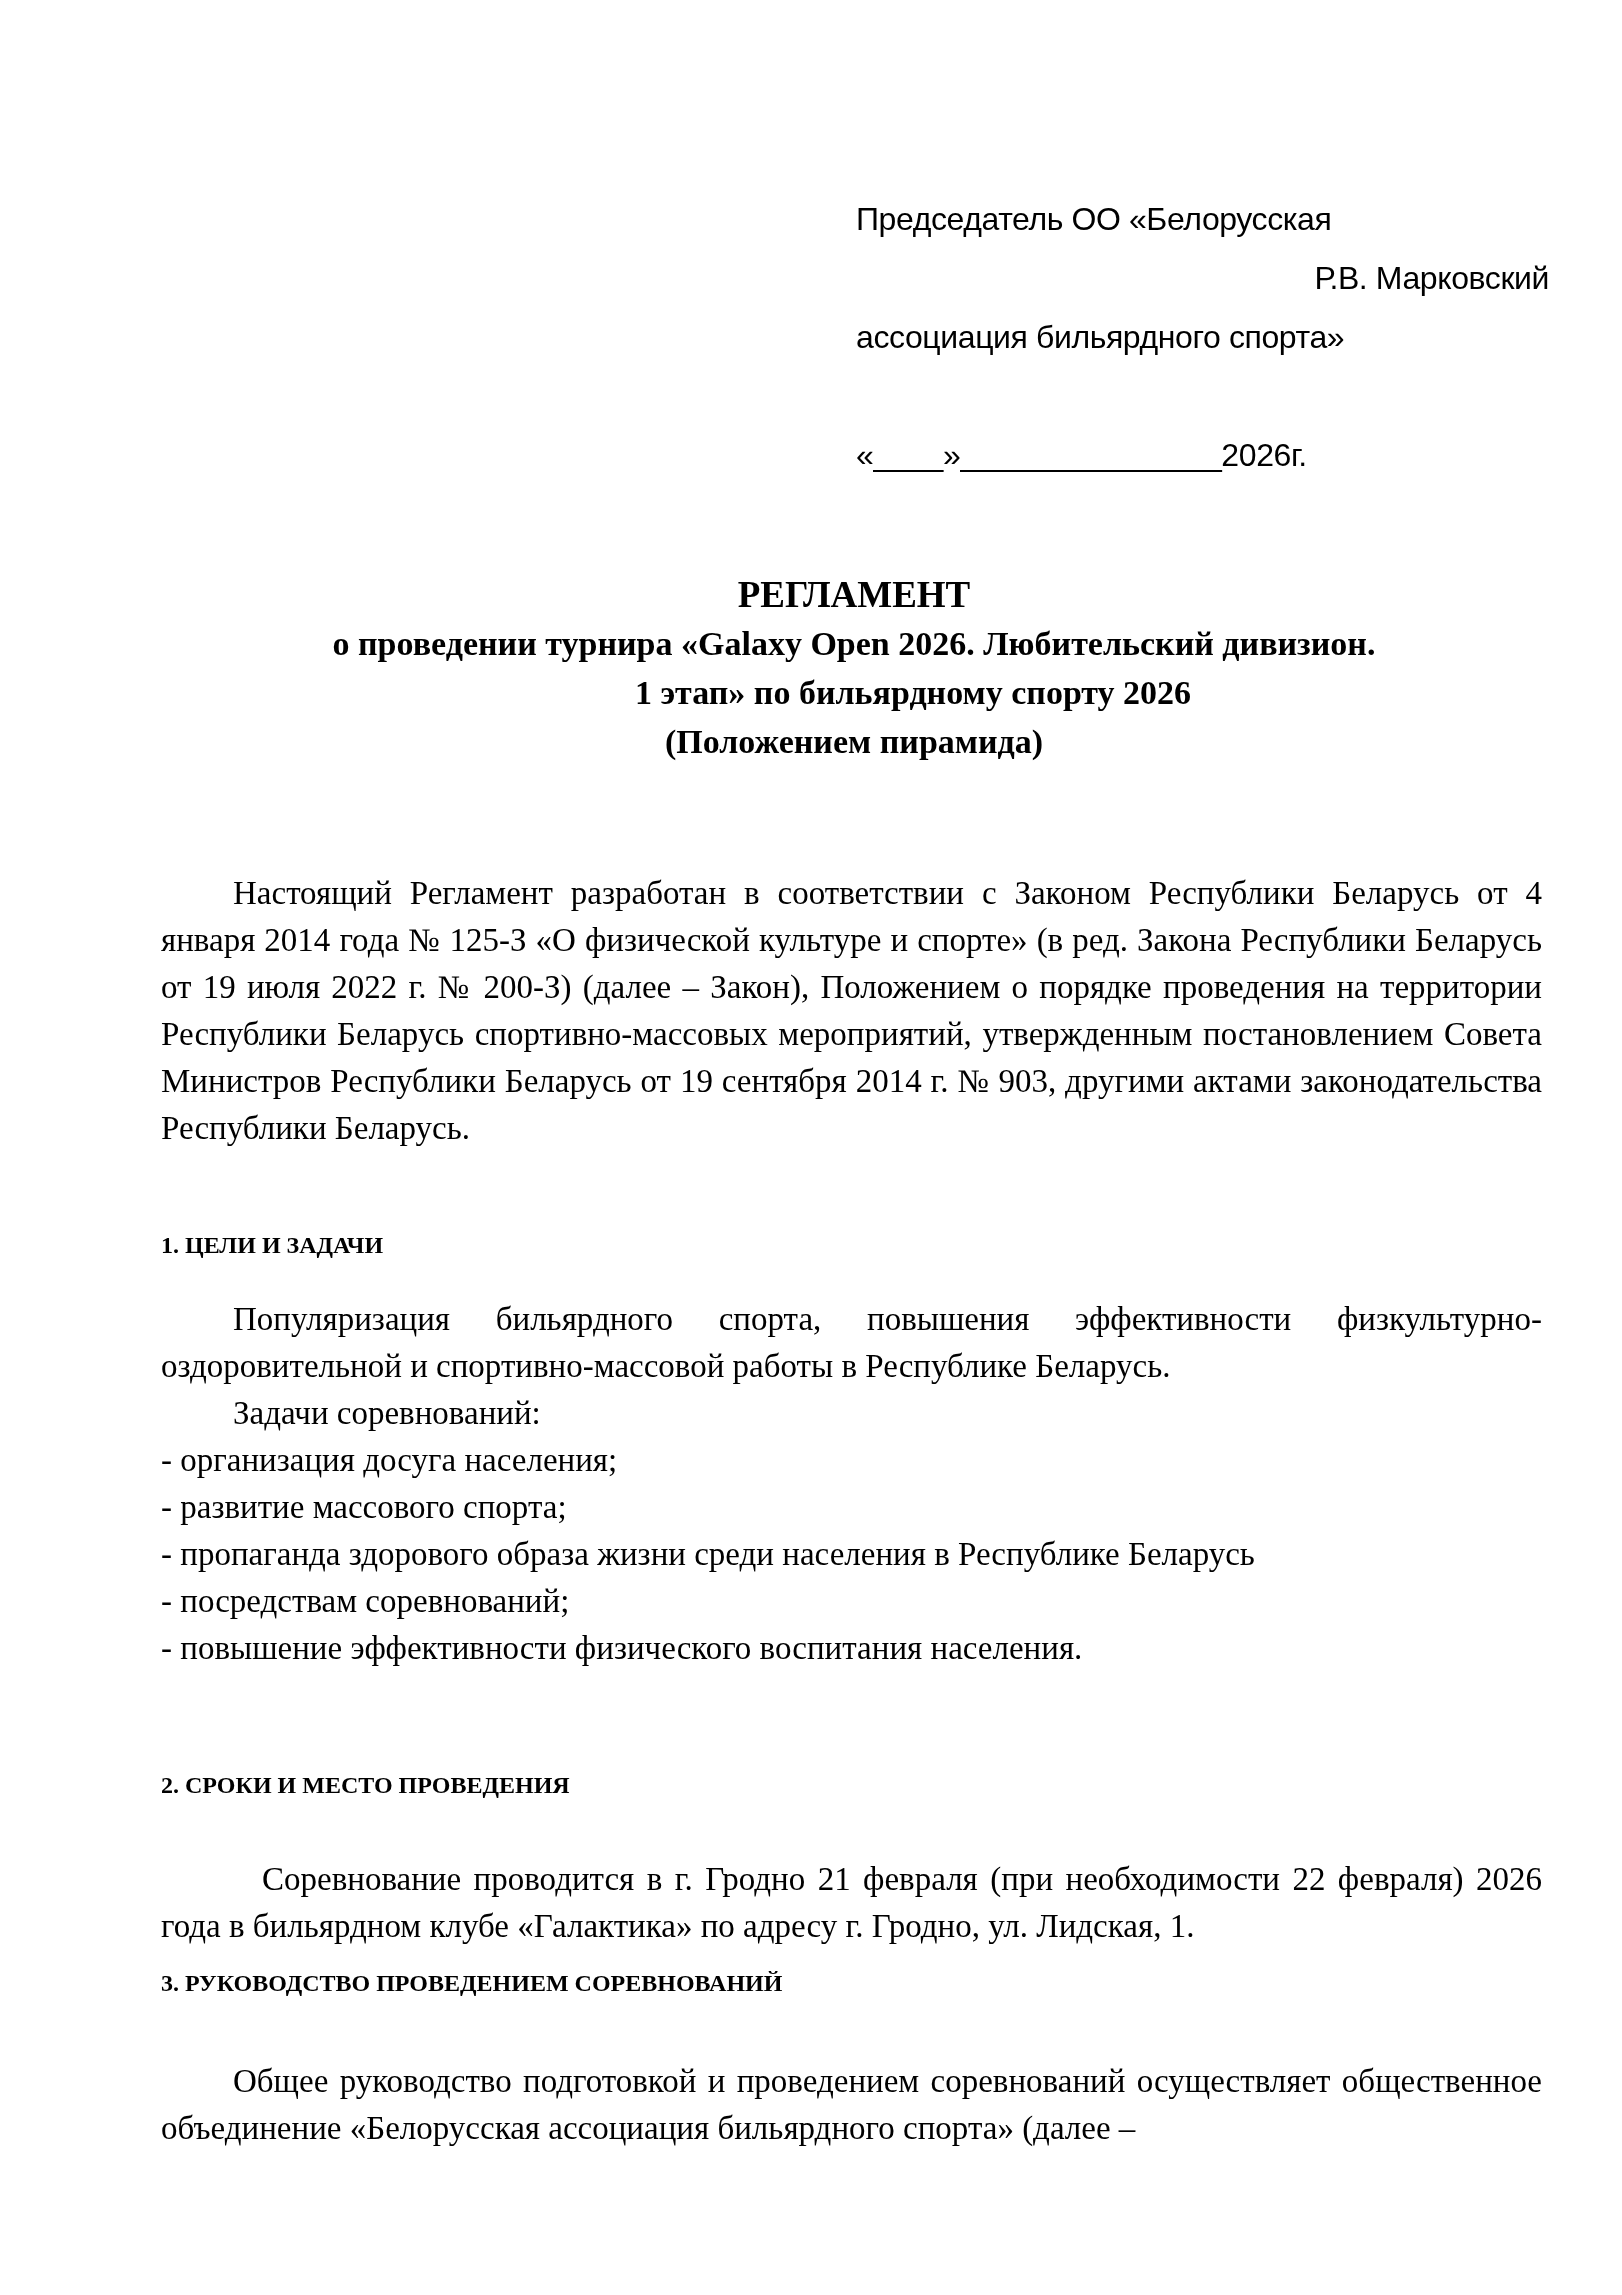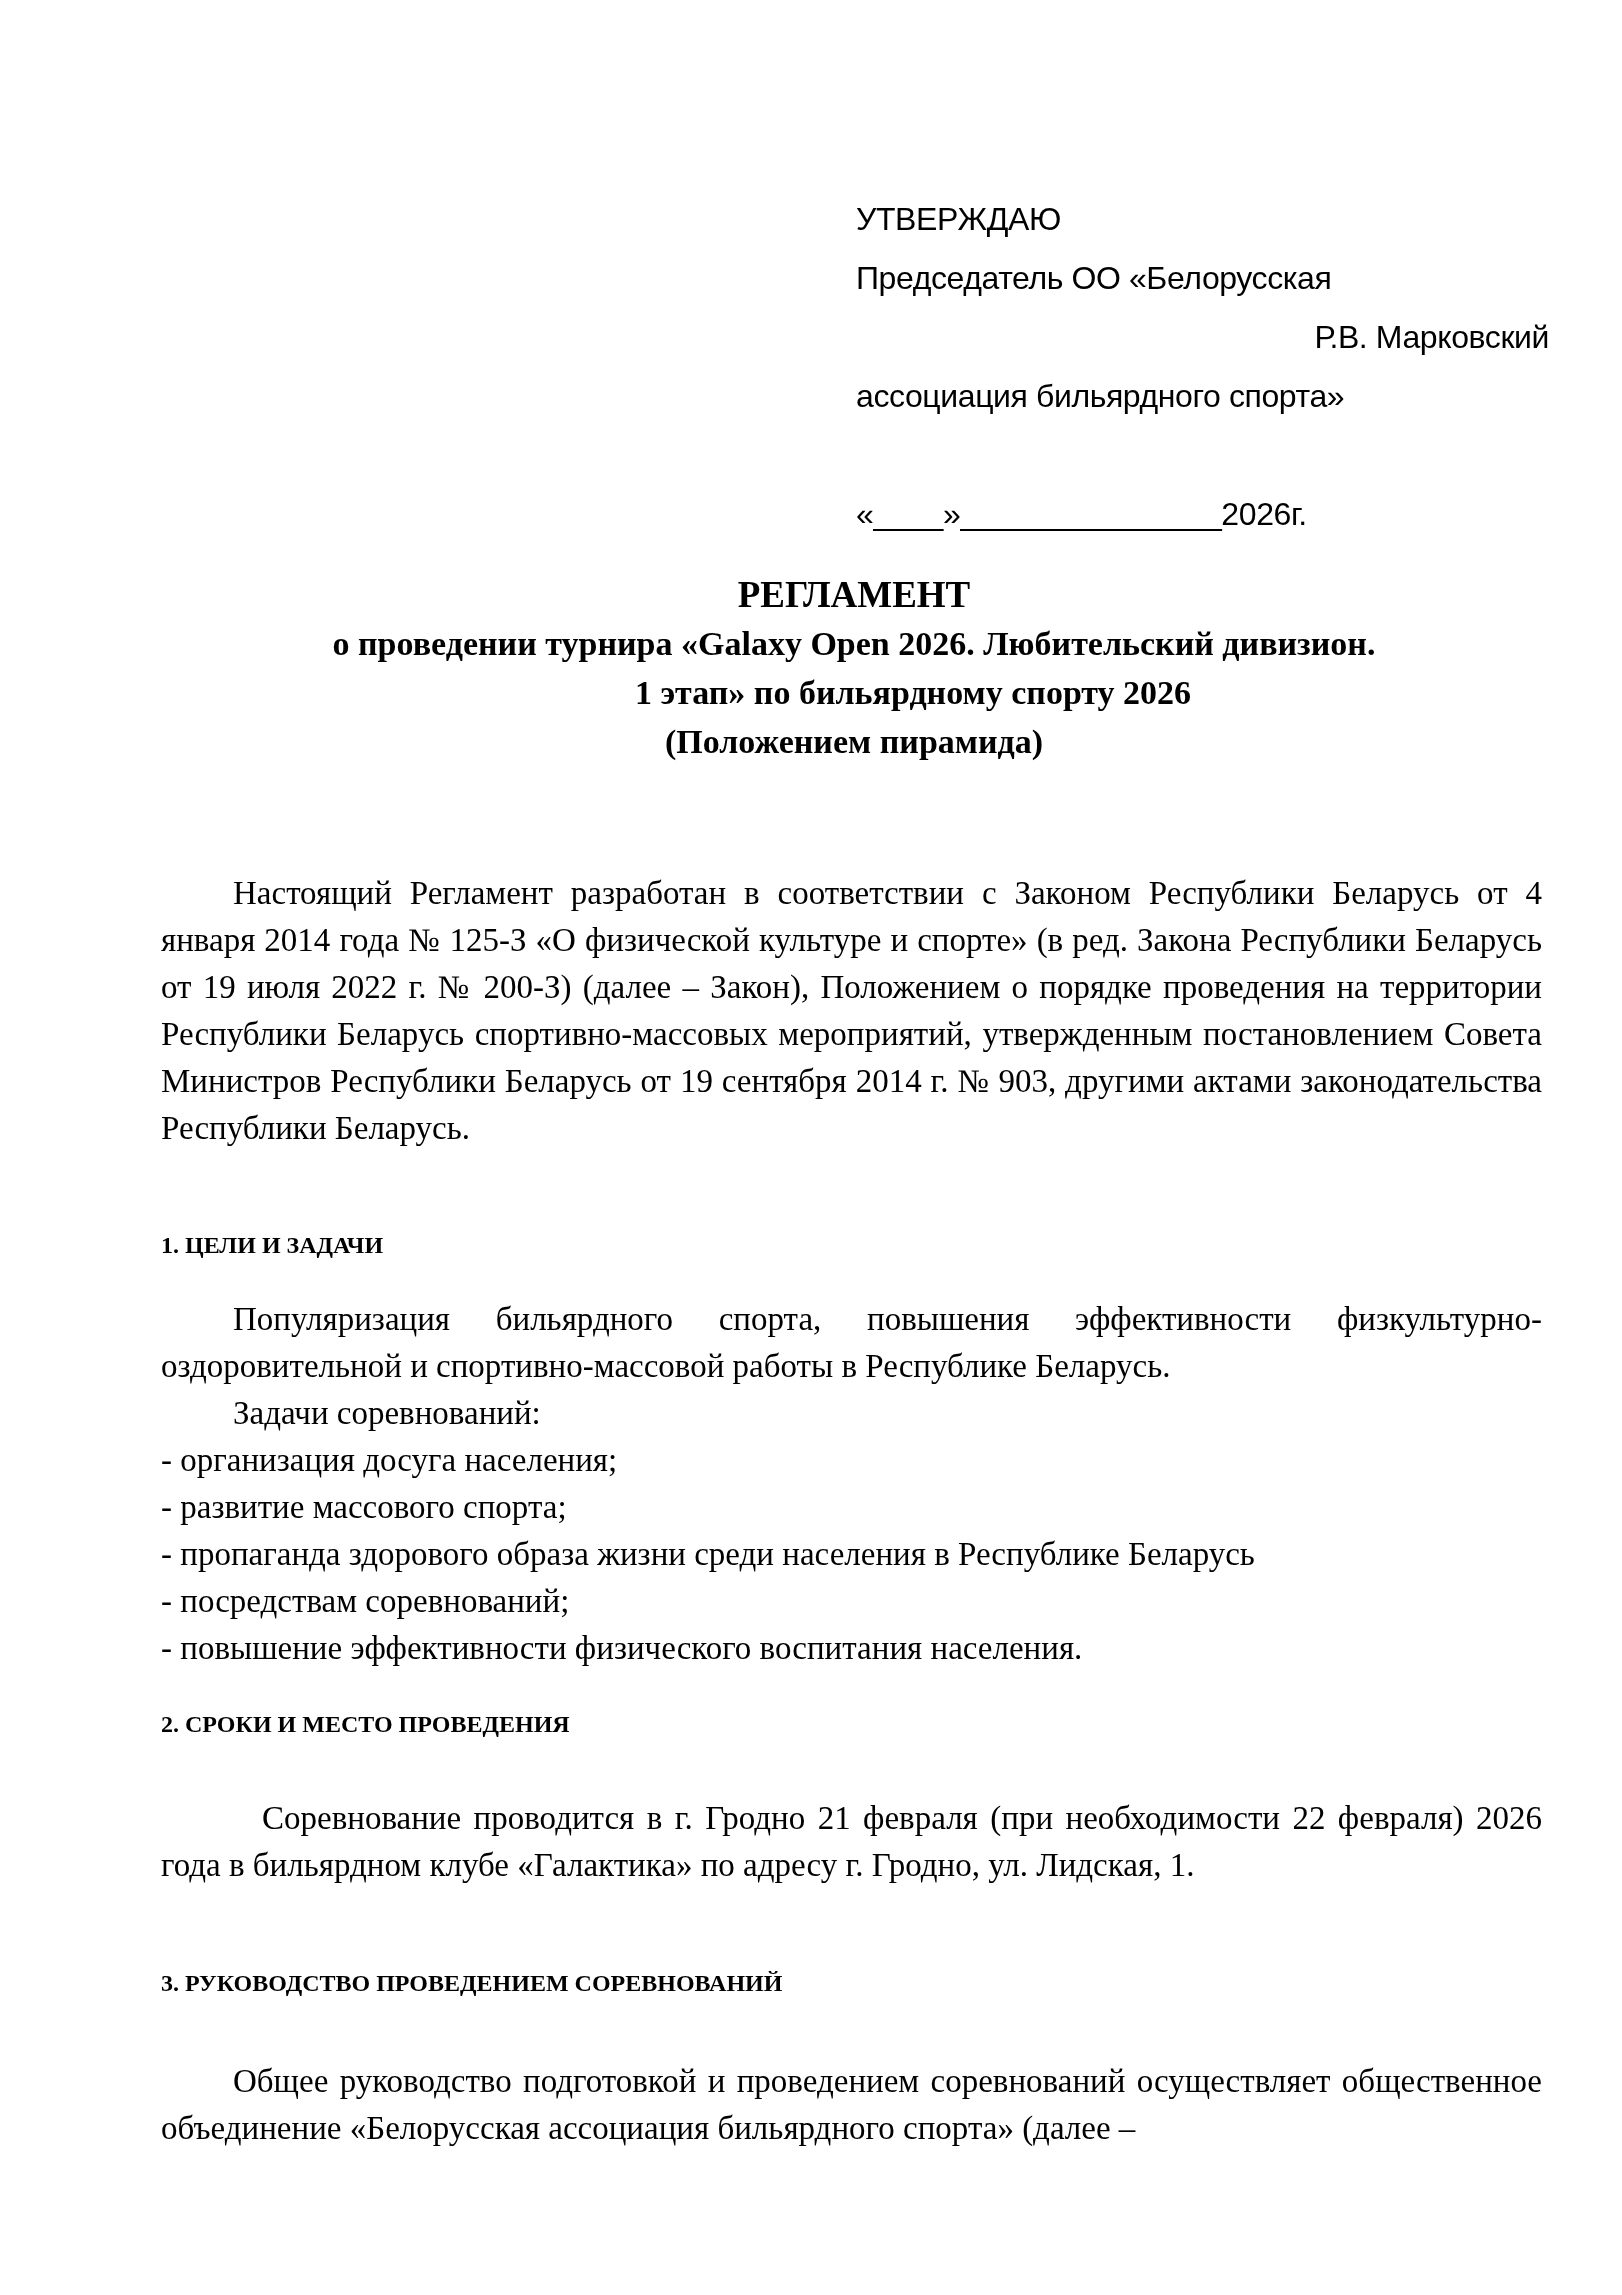--- a/index.html
+++ b/index.html
@@ -26,21 +26,20 @@
   .indent2 { text-indent: 101px; }
   .h { font-weight: bold; font-size: 24px; }
   .li { white-space: nowrap; }
 </style>
 </head>
 <body>
 
 <div class="page">
 
   <div class="approve">
-    <div class="line">УТВЕРЖДАЮ</div>
     <div class="line">Председатель ОО «Белорусская</div>
     <div class="line right">Р.В. Марковский</div>
     <div class="line">ассоциация бильярдного спорта»</div>
     <div class="line date">«____»_______________2026г.</div>
   </div>
 
   <div class="title">
     <div class="t1">РЕГЛАМЕНТ</div>
     <div>о проведении турнира «Galaxy Open 2026. Любительский дивизион.</div>
     <div class="t2">1 этап» по бильярдному спорту 2026</div>
@@ -55,21 +54,21 @@
     <div class="h">1. ЦЕЛИ И ЗАДАЧИ</div>
     <div class="para indent" style="margin-top:27px;">Популяризация бильярдного спорта, повышения эффективности физкультурно-оздоровительной и спортивно-массовой работы в Республике Беларусь.</div>
     <div class="indent">Задачи соревнований:</div>
     <div class="li">- организация досуга населения;</div>
     <div class="li">- развитие массового спорта;</div>
     <div class="li">- пропаганда здорового образа жизни среди населения в Республике Беларусь</div>
     <div class="li">- посредствам соревнований;</div>
     <div class="li">- повышение эффективности физического воспитания населения.</div>
   </div>
 
-  <div class="body" style="top:1701px;">
+  <div class="body" style="top:1762px;">
     <div class="h">2. СРОКИ И МЕСТО ПРОВЕДЕНИЯ</div>
     <div class="para indent2" style="margin-top:47px; padding-left:0;">Соревнование проводится в г. Гродно 21 февраля (при необходимости 22 февраля) 2026 года в бильярдном клубе «Галактика» по адресу г. Гродно, ул. Лидская, 1.</div>
   </div>
 
   <div class="body" style="top:1960px;">
     <div class="h">3. РУКОВОДСТВО ПРОВЕДЕНИЕМ СОРЕВНОВАНИЙ</div>
     <div class="para indent" style="margin-top:51px;">Общее руководство подготовкой и проведением соревнований осуществляет общественное объединение «Белорусская ассоциация бильярдного спорта» (далее –</div>
   </div>
 
 </div>

